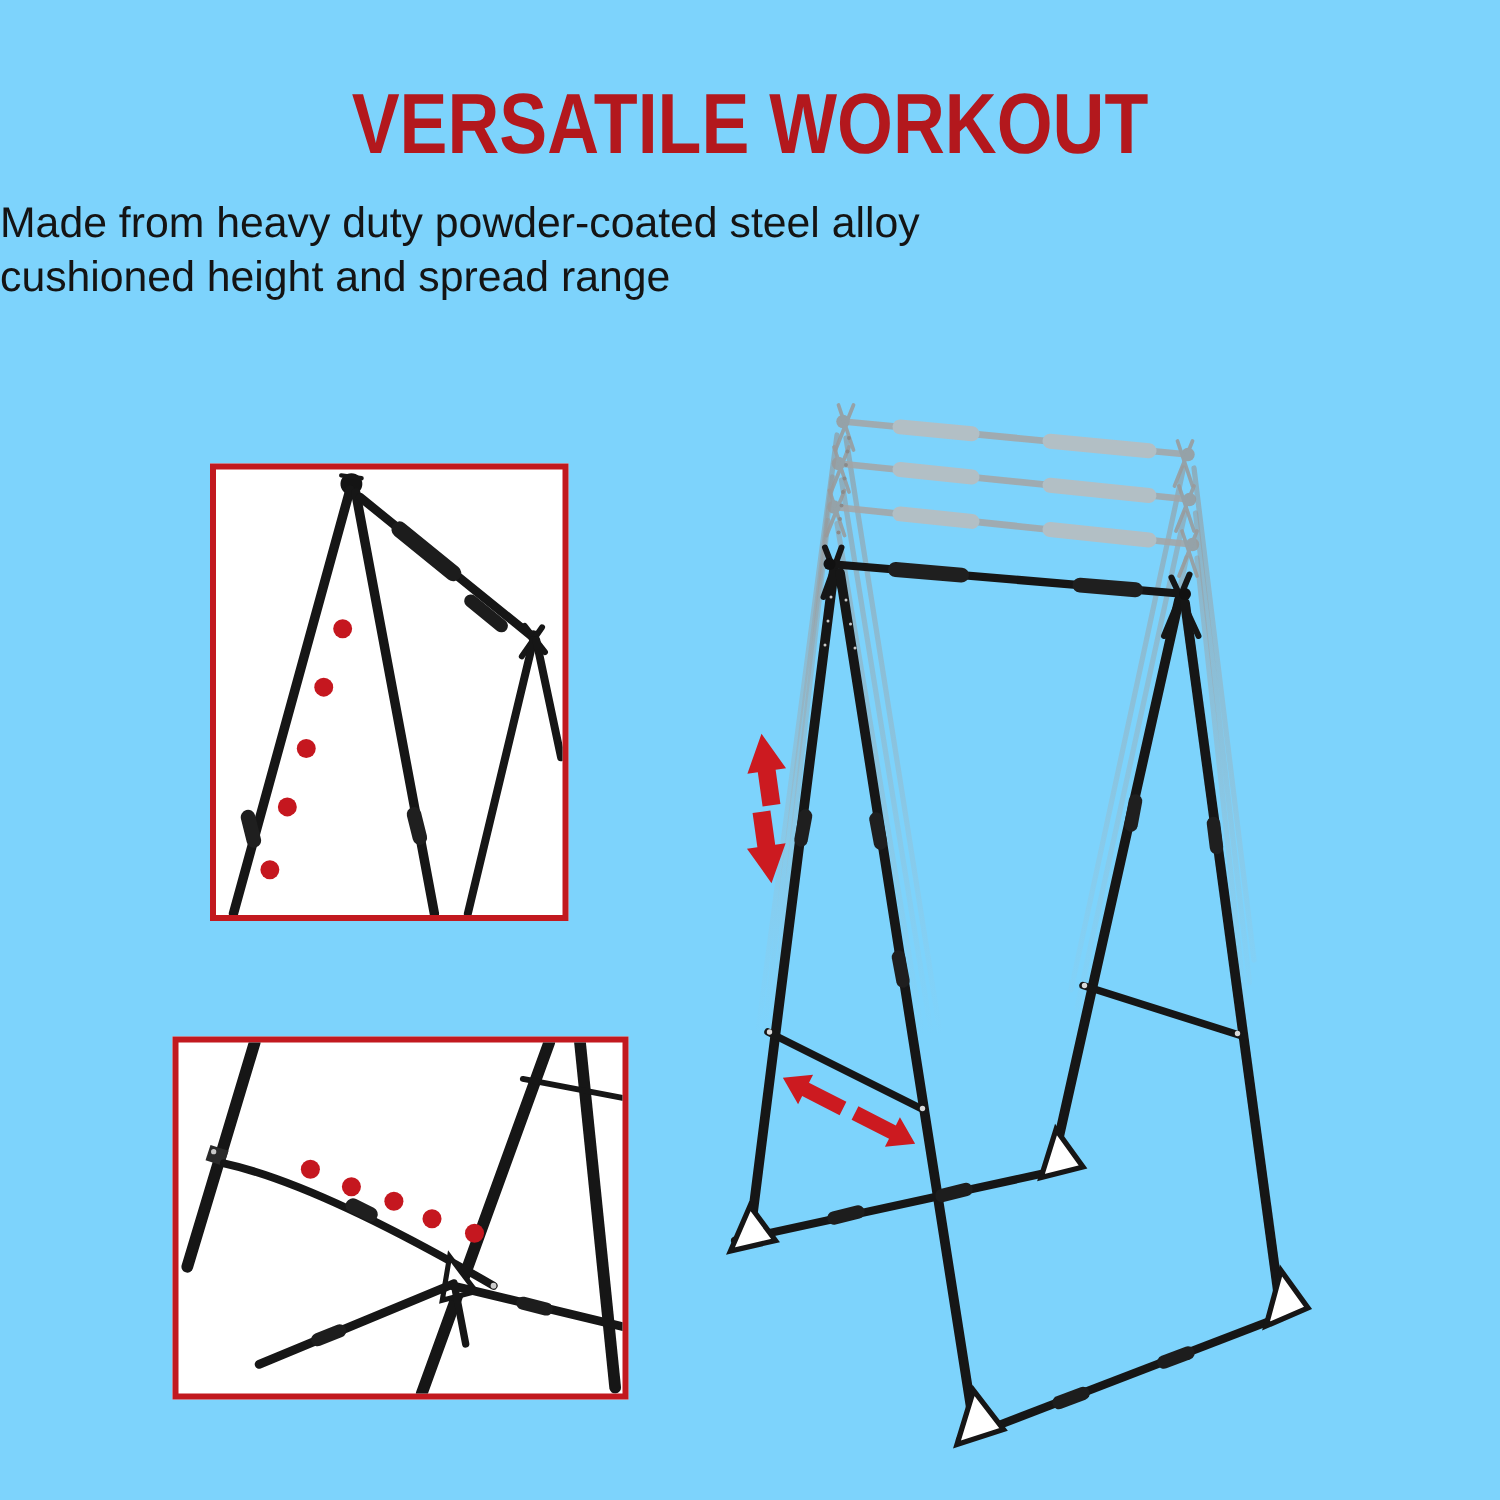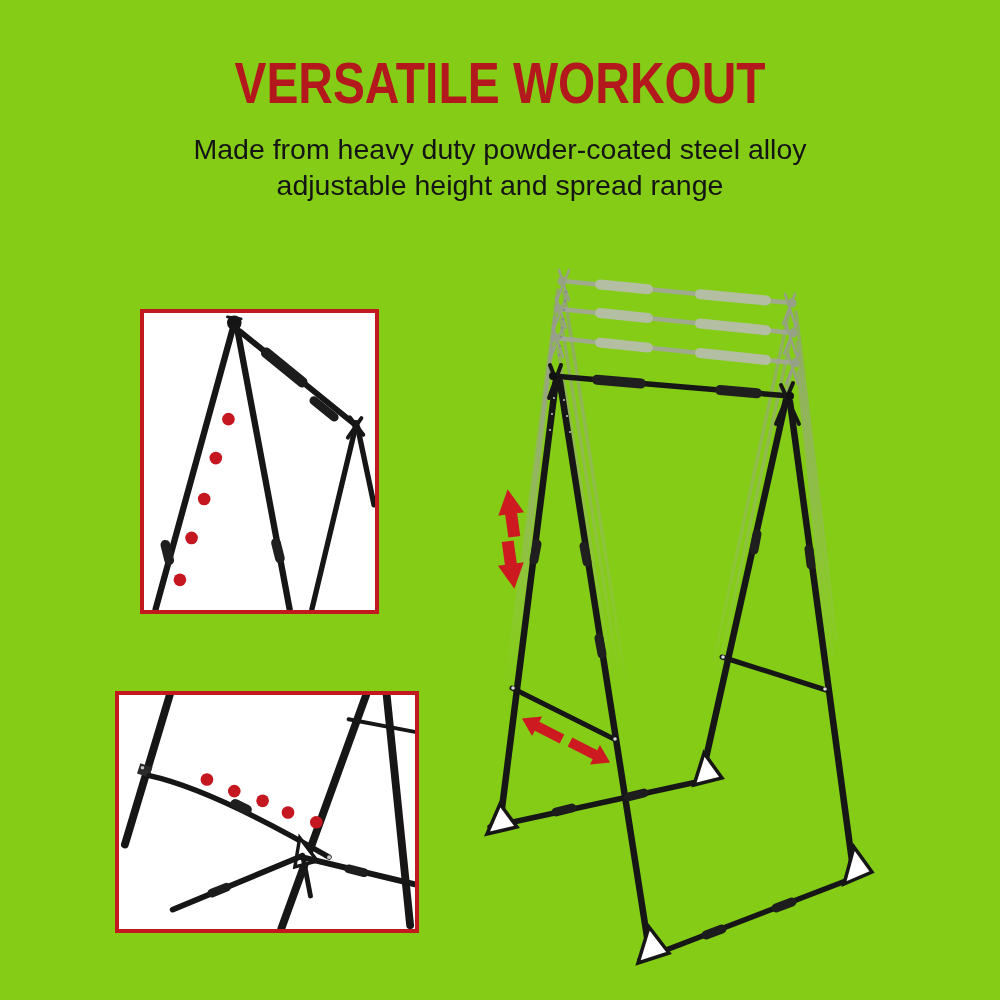--- a/index.html
+++ b/index.html
@@ -1,46 +1,46 @@
 <!DOCTYPE html>
 <html><head>
 <meta charset="utf-8">
 <style>
   html,body{margin:0;padding:0;background:#fff;}
   .canvas{
-    position:relative;width:1000px;height:1000px;background:#84cc16;
+    position:relative;width:1000px;height:1000px;background:#7dd3fc;
     overflow:hidden;font-family:"Liberation Sans",sans-serif;
   }
   .title{
     position:absolute;top:50px;left:0;width:1000px;text-align:center;
     font-size:57px;font-weight:700;color:#b3181d;letter-spacing:0px;
     transform:scaleX(.84);white-space:nowrap;
   }
   .desc{
-    position:absolute;top:131px;left:0;width:1000px;text-align:center;
+    position:absolute;top:131px;left:0;width:1000px;text-align:left;
     font-size:28.5px;line-height:36px;color:#141414;font-weight:400;
   }
   .inset{
     position:absolute;border:4px solid #c2191f;background:#fff;box-sizing:border-box;
   }
   .inset svg{display:block;width:100%;height:100%;}
   .inset-top{left:140px;top:309px;width:239px;height:305px;}
   .inset-bottom{left:115px;top:691px;width:304px;height:242px;}
   .main-art{position:absolute;left:0;top:0;width:1000px;height:1000px;pointer-events:none;}
 </style>
 </head>
 <body>
 
 <div class="canvas">
 
   <div class="title">VERSATILE WORKOUT</div>
 
   <div class="desc">
     <div>Made from heavy duty powder-coated steel alloy</div>
-    <div>adjustable height and spread range</div>
+    <div>cushioned height and spread range</div>
   </div>
 
   <svg class="main-art" viewBox="0 0 1000 1000">
     <defs>
       <linearGradient id="gf" x1="0" y1="295" x2="0" y2="690" gradientUnits="userSpaceOnUse">
         <stop offset="0" stop-color="#949494" stop-opacity="0.62"></stop>
         <stop offset="0.55" stop-color="#a5a5a5" stop-opacity="0.32"></stop>
         <stop offset="1" stop-color="#bbbbbb" stop-opacity="0"></stop>
       </linearGradient>
     </defs>

